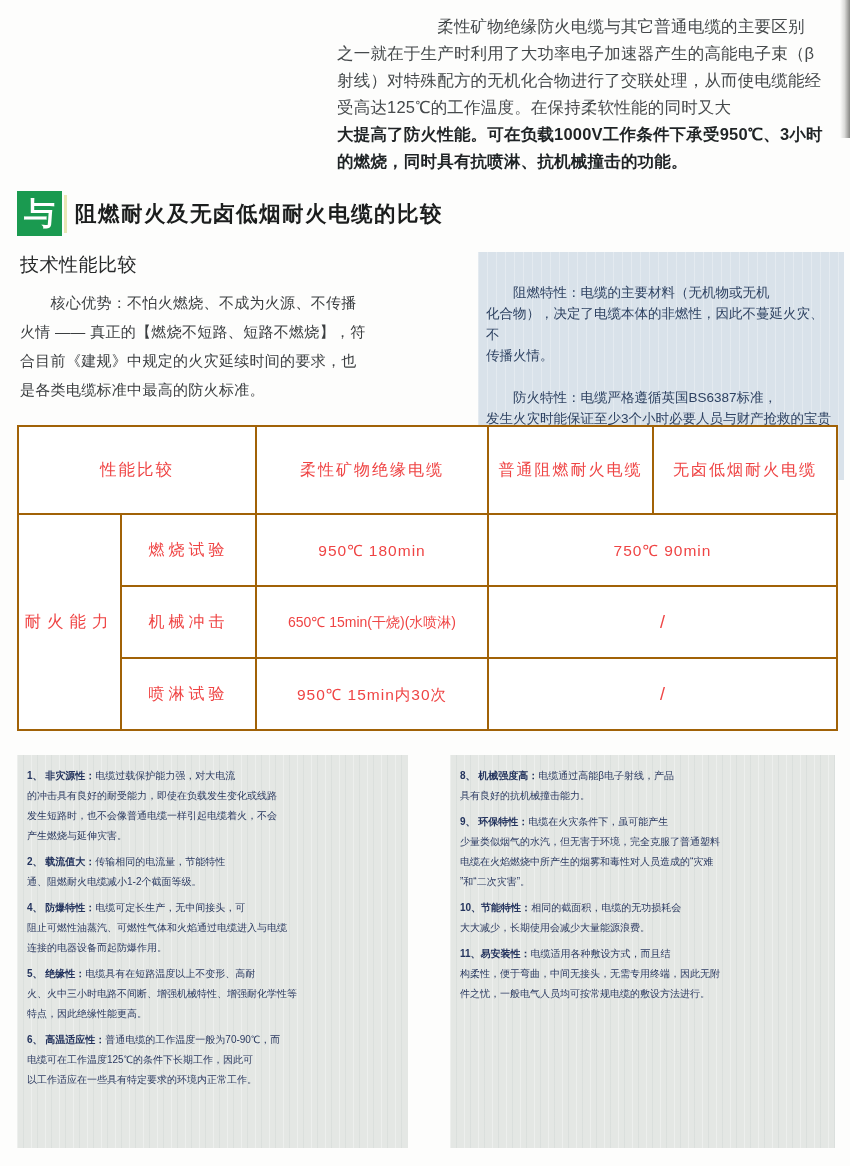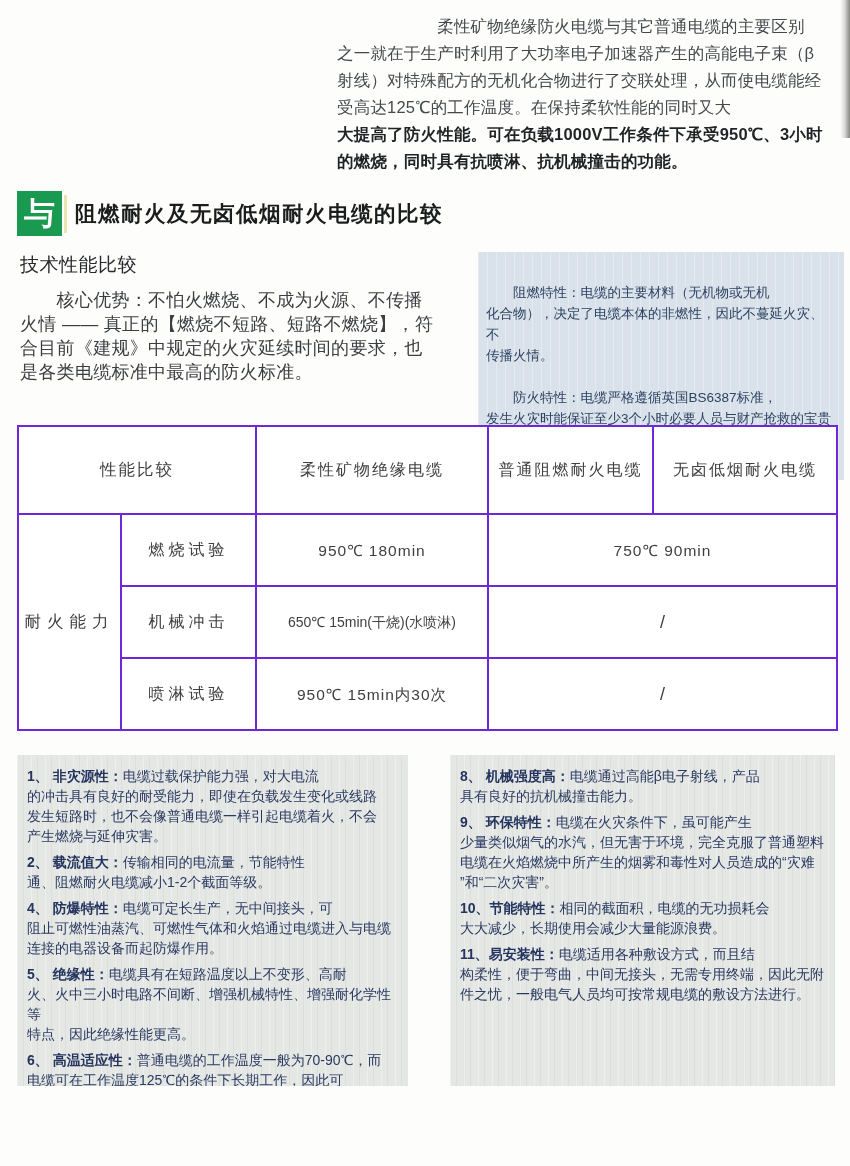--- a/index.html
+++ b/index.html
@@ -47,21 +47,21 @@
   }
 
   
   .tech-left{
     position:absolute;left:20px;top:252px;width:448px;
   }
   .tech-left h2{
     margin:0 0 10px 0;font-size:19px;font-weight:normal;color:#27292a;letter-spacing:.5px;
   }
   .tech-left p{
-    margin:0;font-size:18px;line-height:24px;color:#3b3e40;
+    margin:0;font-size:15px;line-height:29px;color:#3b3e40;
     white-space:pre-line;letter-spacing:.3px;
   }
   .info-box{
     position:absolute;left:478px;top:252px;width:366px;
     background:#d9e2ea;
     background-image:repeating-linear-gradient(90deg, rgba(255,255,255,.28) 0 1px, transparent 1px 9px);
     padding:9px 8px;
     box-sizing:border-box;
     color:#2e4262;
     font-size:13.5px;line-height:21px;
@@ -69,44 +69,44 @@
   }
   .info-box p{margin:0;}
 
   
   .cmp-table{
     position:absolute;left:17px;top:425px;width:819px;
     border-collapse:collapse;table-layout:fixed;
     background:#fff;
   }
   .cmp-table td{
-    border:2px solid #6d28d9;
+    border:2px solid #a16207;
     text-align:center;vertical-align:middle;
-    color:#404040;font-size:16px;
+    color:#ef4444;font-size:16px;
     padding:2px;
     overflow:hidden;
   }
   .cmp-table tr.hdr td{height:82px;letter-spacing:2px;}
   .cmp-table td.wide-ls{letter-spacing:6px;font-size:16.5px;}
   .cmp-table tr.body-row td{height:66px;}
   .cmp-table td.test{letter-spacing:4px;}
   .cmp-table td.val{letter-spacing:1px;font-size:15.5px;}
   .cmp-table td.val-long{letter-spacing:0;font-size:14px;}
   .cmp-table td.slash{font-size:18px;}
 
   
   .feat-box{
-    position:absolute;top:755px;height:331px;
+    position:absolute;top:755px;height:393px;
     box-sizing:border-box;
     background-color:#e4e7e4;
     background-image:repeating-linear-gradient(90deg, rgba(255,255,255,.35) 0 1px, transparent 1px 6px, rgba(186,196,194,.22) 6px 7px, transparent 7px 14px);
     padding:11px 10px;
     overflow:hidden;
     color:#2b3a61;
-    font-size:14px;line-height:20px;
+    font-size:10px;line-height:20px;
   }
   .feat-box.left{left:17px;width:391px;}
   .feat-box.right{left:450px;width:385px;}
   .feat-box p{margin:0 0 6px 0;white-space:pre-line;}
   .feat-box .head{font-weight:bold;color:#24345e;}
 </style>
 </head>
 <body>
 
 <div class="page">

